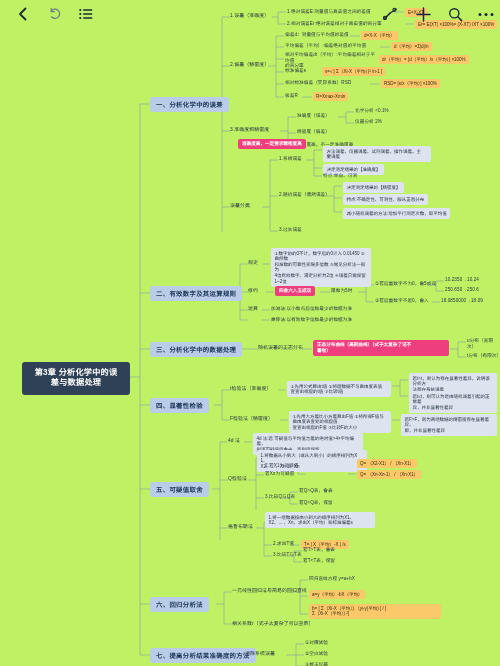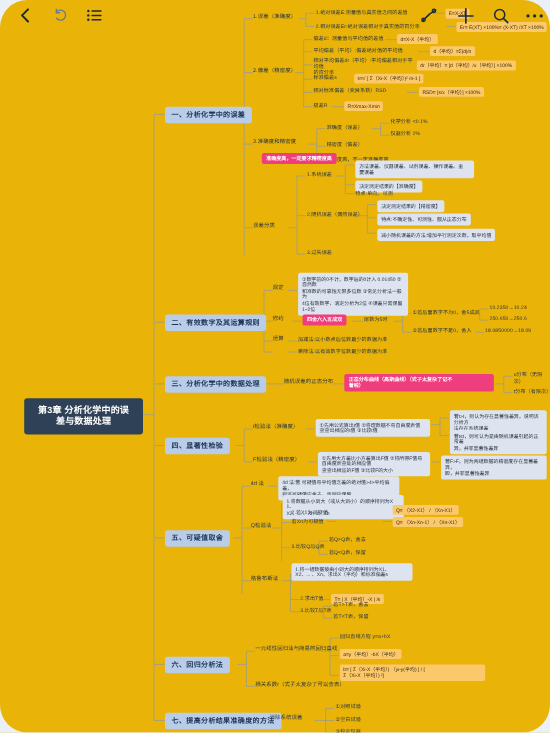--- a/index.html
+++ b/index.html
@@ -6,22 +6,21 @@
   * { box-sizing: border-box; margin: 0; padding: 0; }
   html, body {
     width: 500px; height: 666px;
     overflow: hidden;
     background: #eaf0f5;
     font-family: "Liberation Sans", "DejaVu Sans", sans-serif;
   }
   #canvas {
     position: relative;
     width: 500px; height: 666px;
-    background: #eab308;
-    border-radius: 25px;
+    background: #bef264;
   }
   
   #toolbar {
     position: absolute; top: 0; left: 0;
     width: 500px; height: 28px;
     z-index: 40;
     pointer-events: none;
   }
   .tb-icon {
     position: absolute; top: 2px;

